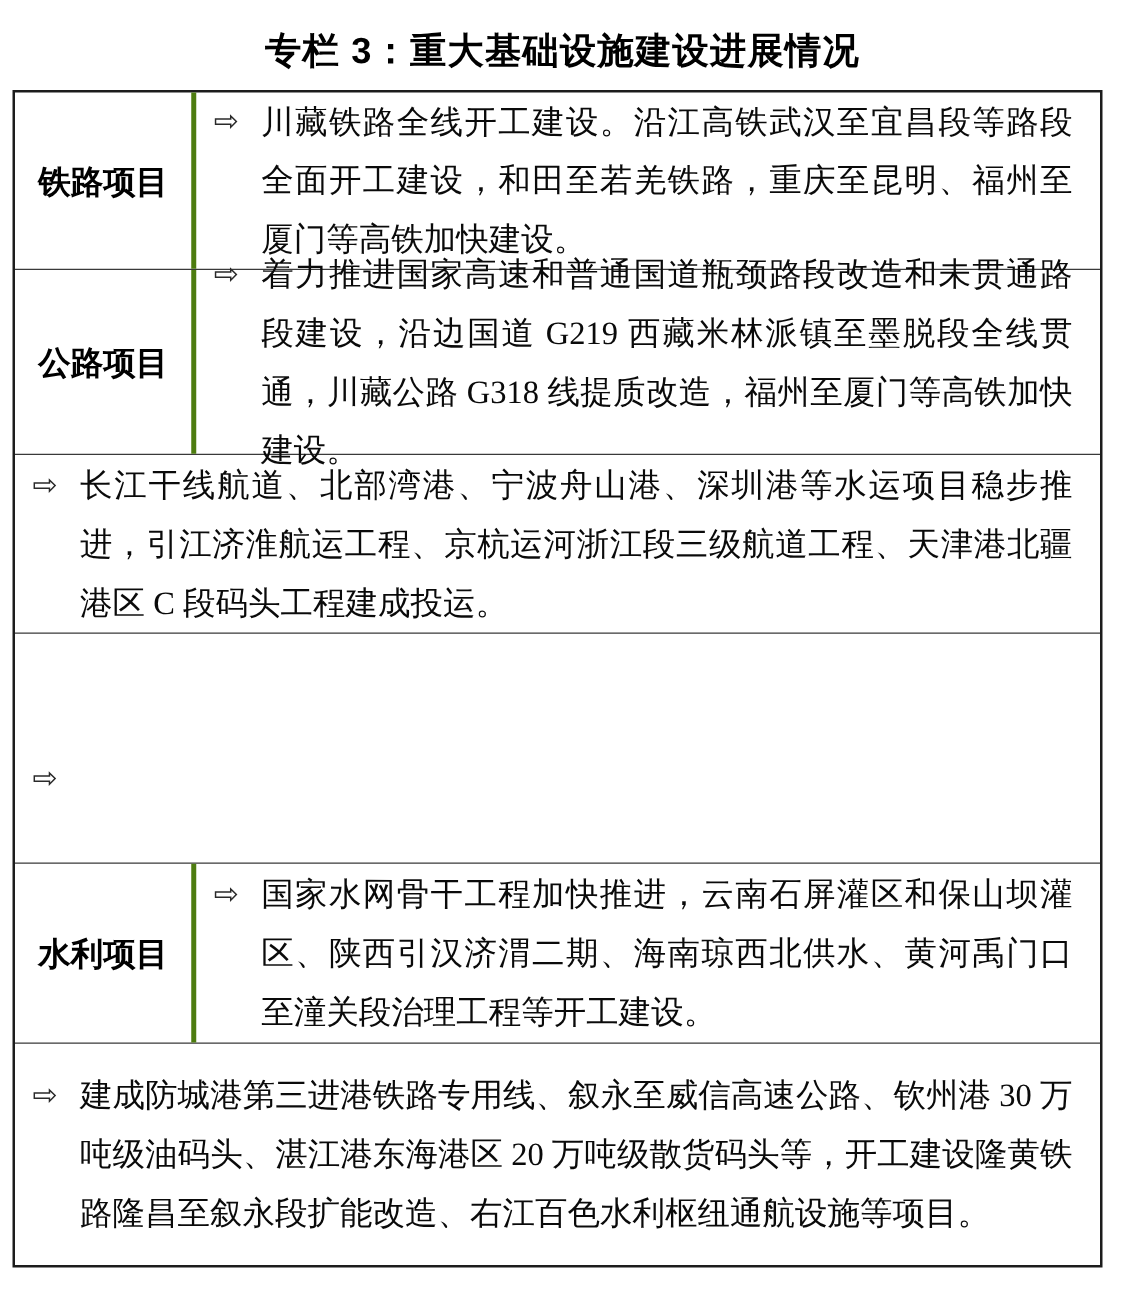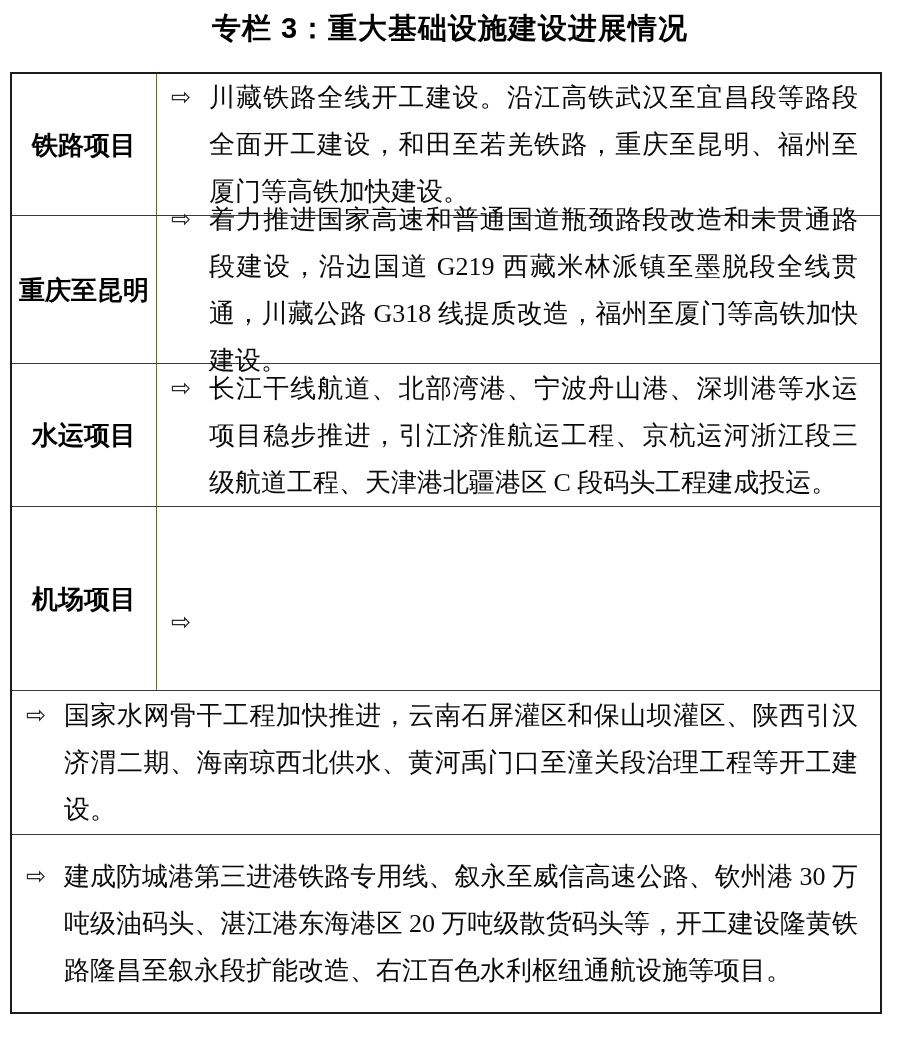--- a/index.html
+++ b/index.html
@@ -4,21 +4,21 @@
 <style>
   * { margin: 0; padding: 0; box-sizing: border-box; }
   html, body {
     width: 900px; height: 1037px;
     background: #ffffff;
     font-family: "Liberation Serif", "DejaVu Serif", serif;
     color: #000000;
     overflow: hidden;
   }
   .doc-title {
-    padding-top: 9px;
+    padding-top: 21px;
     text-align: center;
     font-family: "Liberation Sans", "DejaVu Sans", sans-serif;
     font-weight: bold;
     font-size: 29px;
     letter-spacing: 1px;
     color: #000000;
   }
   .box-table {
     position: absolute;
     left: 10px; top: 72px;
@@ -30,21 +30,21 @@
   .row + .row { border-top: 1px solid #3a3a3a; }
   .row:nth-child(1) { height: 141px; }
   .row:nth-child(2) { height: 148px; }
   .row:nth-child(3) { height: 143px; }
   .row:nth-child(4) { height: 184px; }
   .row:nth-child(5) { height: 144px; }
   .row:nth-child(6) { height: 178px; }
   .label-cell {
     width: 145px;
     flex: 0 0 145px;
-    border-right: 1px solid #4d7c0f;
+    border-right: 4px solid #4d7c0f;
     display: flex;
     align-items: center;
     justify-content: center;
     text-align: right;
     font-family: "Liberation Sans", "DejaVu Sans", sans-serif;
     font-weight: bold;
     font-size: 26px;
     line-height: 50px;
     white-space: pre-line;
     color: #000000;
@@ -84,41 +84,40 @@
 <div class="box-table">
 
   <div class="row">
     <div class="label-cell">铁路项目</div>
     <div class="content-cell">
       <div class="content-text"><span class="bullet">⇨</span><span>川藏铁路全线开工建设。沿江高铁武汉至宜昌段等路段全面开工建设，和田至若羌铁路，重庆至昆明、福州至厦门等高铁加快建设。</span></div>
     </div>
   </div>
 
   <div class="row">
-    <div class="label-cell">重庆至昆明</div>
+    <div class="label-cell">公路项目</div>
     <div class="content-cell">
       <div class="content-text"><span class="bullet">⇨</span><span>着力推进国家高速和普通国道瓶颈路段改造和未贯通路段建设，沿边国道 G219 西藏米林派镇至墨脱段全线贯通，川藏公路 G318 线提质改造，福州至厦门等高铁加快建设。</span></div>
     </div>
   </div>
 
   <div class="row">
-    <div class="label-cell">水运项目</div>
     <div class="content-cell">
       <div class="content-text"><span class="bullet">⇨</span><span>长江干线航道、北部湾港、宁波舟山港、深圳港等水运项目稳步推进，引江济淮航运工程、京杭运河浙江段三级航道工程、天津港北疆港区 C 段码头工程建成投运。</span></div>
     </div>
   </div>
 
   <div class="row">
-    <div class="label-cell">机场项目</div>
     <div class="content-cell">
       <div class="content-text"><span class="bullet">⇨</span></div>
     </div>
   </div>
 
   <div class="row">
+    <div class="label-cell">水利项目</div>
     <div class="content-cell">
       <div class="content-text"><span class="bullet">⇨</span><span>国家水网骨干工程加快推进，云南石屏灌区和保山坝灌区、陕西引汉济渭二期、海南琼西北供水、黄河禹门口至潼关段治理工程等开工建设。</span></div>
     </div>
   </div>
 
   <div class="row">
     <div class="content-cell">
       <div class="content-text"><span class="bullet">⇨</span><span>建成防城港第三进港铁路专用线、叙永至威信高速公路、钦州港 30 万吨级油码头、湛江港东海港区 20 万吨级散货码头等，开工建设隆黄铁路隆昌至叙永段扩能改造、右江百色水利枢纽通航设施等项目。</span></div>
     </div>
   </div>

